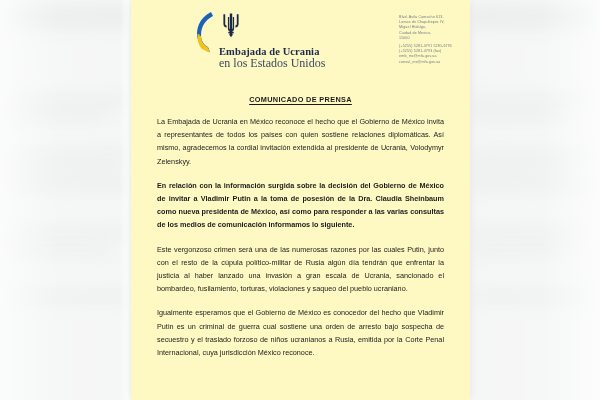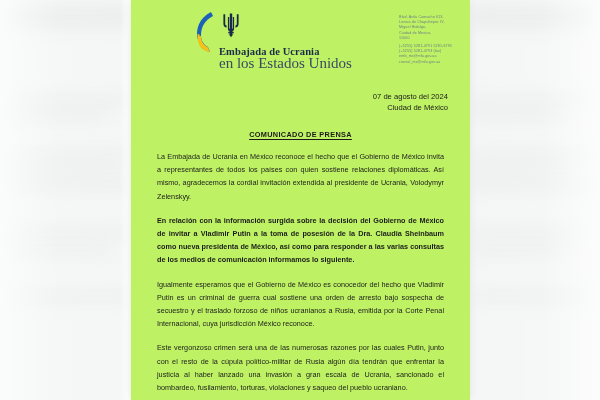--- a/index.html
+++ b/index.html
@@ -61,21 +61,21 @@
         rgba(255,255,255,.78) 100%);
   }
 
   
   .sheet {
     position: absolute;
     left: 131px;
     top: 0;
     width: 339px;
     height: 400px;
-    background: #bef264;
+    background: #fef9c3;
     box-shadow: 0 0 6px rgba(120,130,130,.22);
     overflow: hidden;
   }
 
   .doc-inner {
     position: relative;
     width: 100%;
     height: 100%;
     padding: 0;
   }
@@ -109,21 +109,21 @@
   .org-name {
     font-family: "Liberation Serif", serif;
     font-weight: bold;
     font-size: 10.5px;
     color: #1b2a4a;
     letter-spacing: .1px;
     line-height: 12px;
   }
   .org-sub {
     font-family: "Liberation Serif", serif;
-    font-size: 15px;
+    font-size: 12px;
     color: #3a4a63;
     line-height: 11.5px;
   }
 
   .contact-block {
     position: absolute;
     right: 18px;
     top: 15px;
     text-align: left;
     color: #6d7a86;
@@ -237,29 +237,25 @@
         </div>
         <div class="grp">
           <div>(+5255) 5281-4791  5281-6795</div>
           <div>(+5255) 5281-4793 (fax)</div>
           <div>emb_mx@mfa.gov.ua</div>
           <div>consul_mx@mfa.gov.ua</div>
         </div>
       </div>
     </div>
 
-    <div class="dateline">
-      <div>07 de agosto del 2024</div>
-      <div>Ciudad de México</div>
-    </div>
 
     <div class="title">COMUNICADO DE PRENSA</div>
 
     <div class="body-wrap">
       <p class="para">La Embajada de Ucrania en México reconoce el hecho que el Gobierno de México invita a representantes de todos los países con quien sostiene relaciones diplomáticas. Así mismo, agradecemos la cordial invitación extendida al presidente de Ucrania, Volodymyr Zelenskyy.</p>
       <p class="para lead">En relación con la información surgida sobre la decisión del Gobierno de México de invitar a Vladimir Putin a la toma de posesión de la Dra. Claudia Sheinbaum como nueva presidenta de México, así como para responder a las varias consultas de los medios de comunicación informamos lo siguiente.</p>
+      <p class="para">Este vergonzoso crimen será una de las numerosas razones por las cuales Putin, junto con el resto de la cúpula político-militar de Rusia algún día tendrán que enfrentar la justicia al haber lanzado una invasión a gran escala de Ucrania, sancionado el bombardeo, fusilamiento, torturas, violaciones y saqueo del pueblo ucraniano.</p>
       <p class="para">Igualmente esperamos que el Gobierno de México es conocedor del hecho que Vladimir Putin es un criminal de guerra cual sostiene una orden de arresto bajo sospecha de secuestro y el traslado forzoso de niños ucranianos a Rusia, emitida por la Corte Penal Internacional, cuya jurisdicción México reconoce.</p>
-      <p class="para">Este vergonzoso crimen será una de las numerosas razones por las cuales Putin, junto con el resto de la cúpula político-militar de Rusia algún día tendrán que enfrentar la justicia al haber lanzado una invasión a gran escala de Ucrania, sancionado el bombardeo, fusilamiento, torturas, violaciones y saqueo del pueblo ucraniano.</p>
 
     </div>
 
   </div>
 </div>
 
 </body></html>

